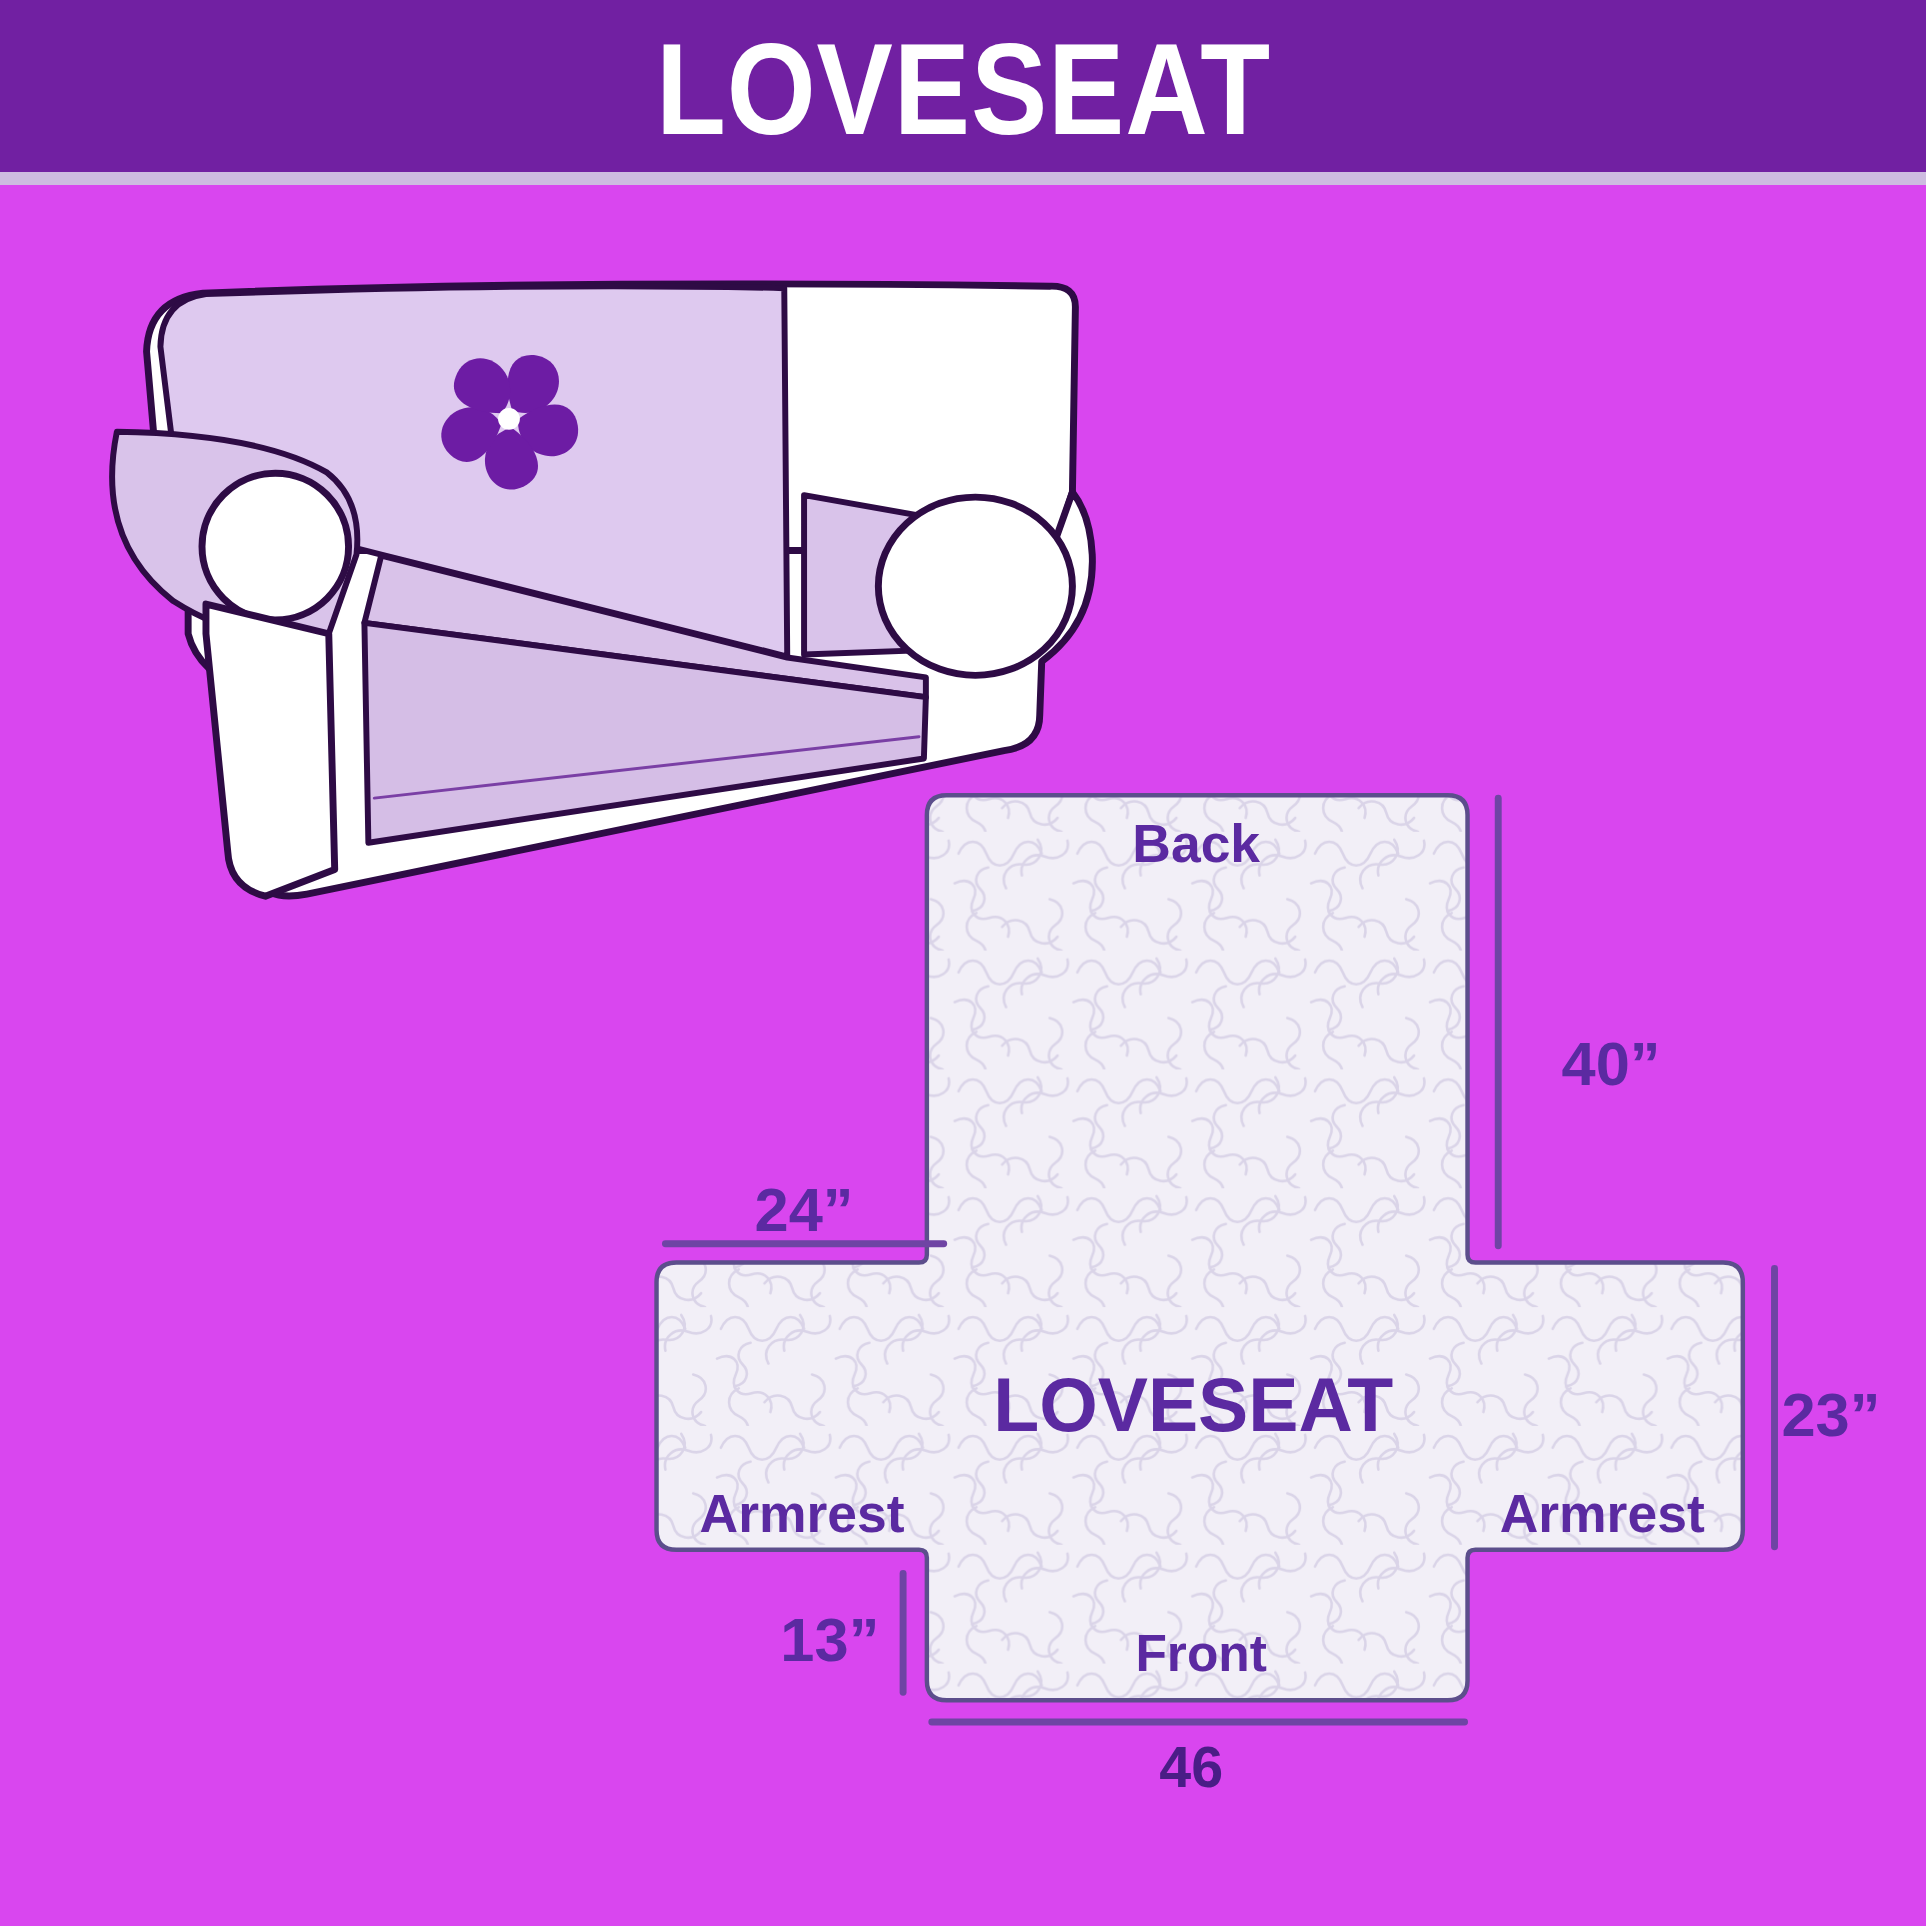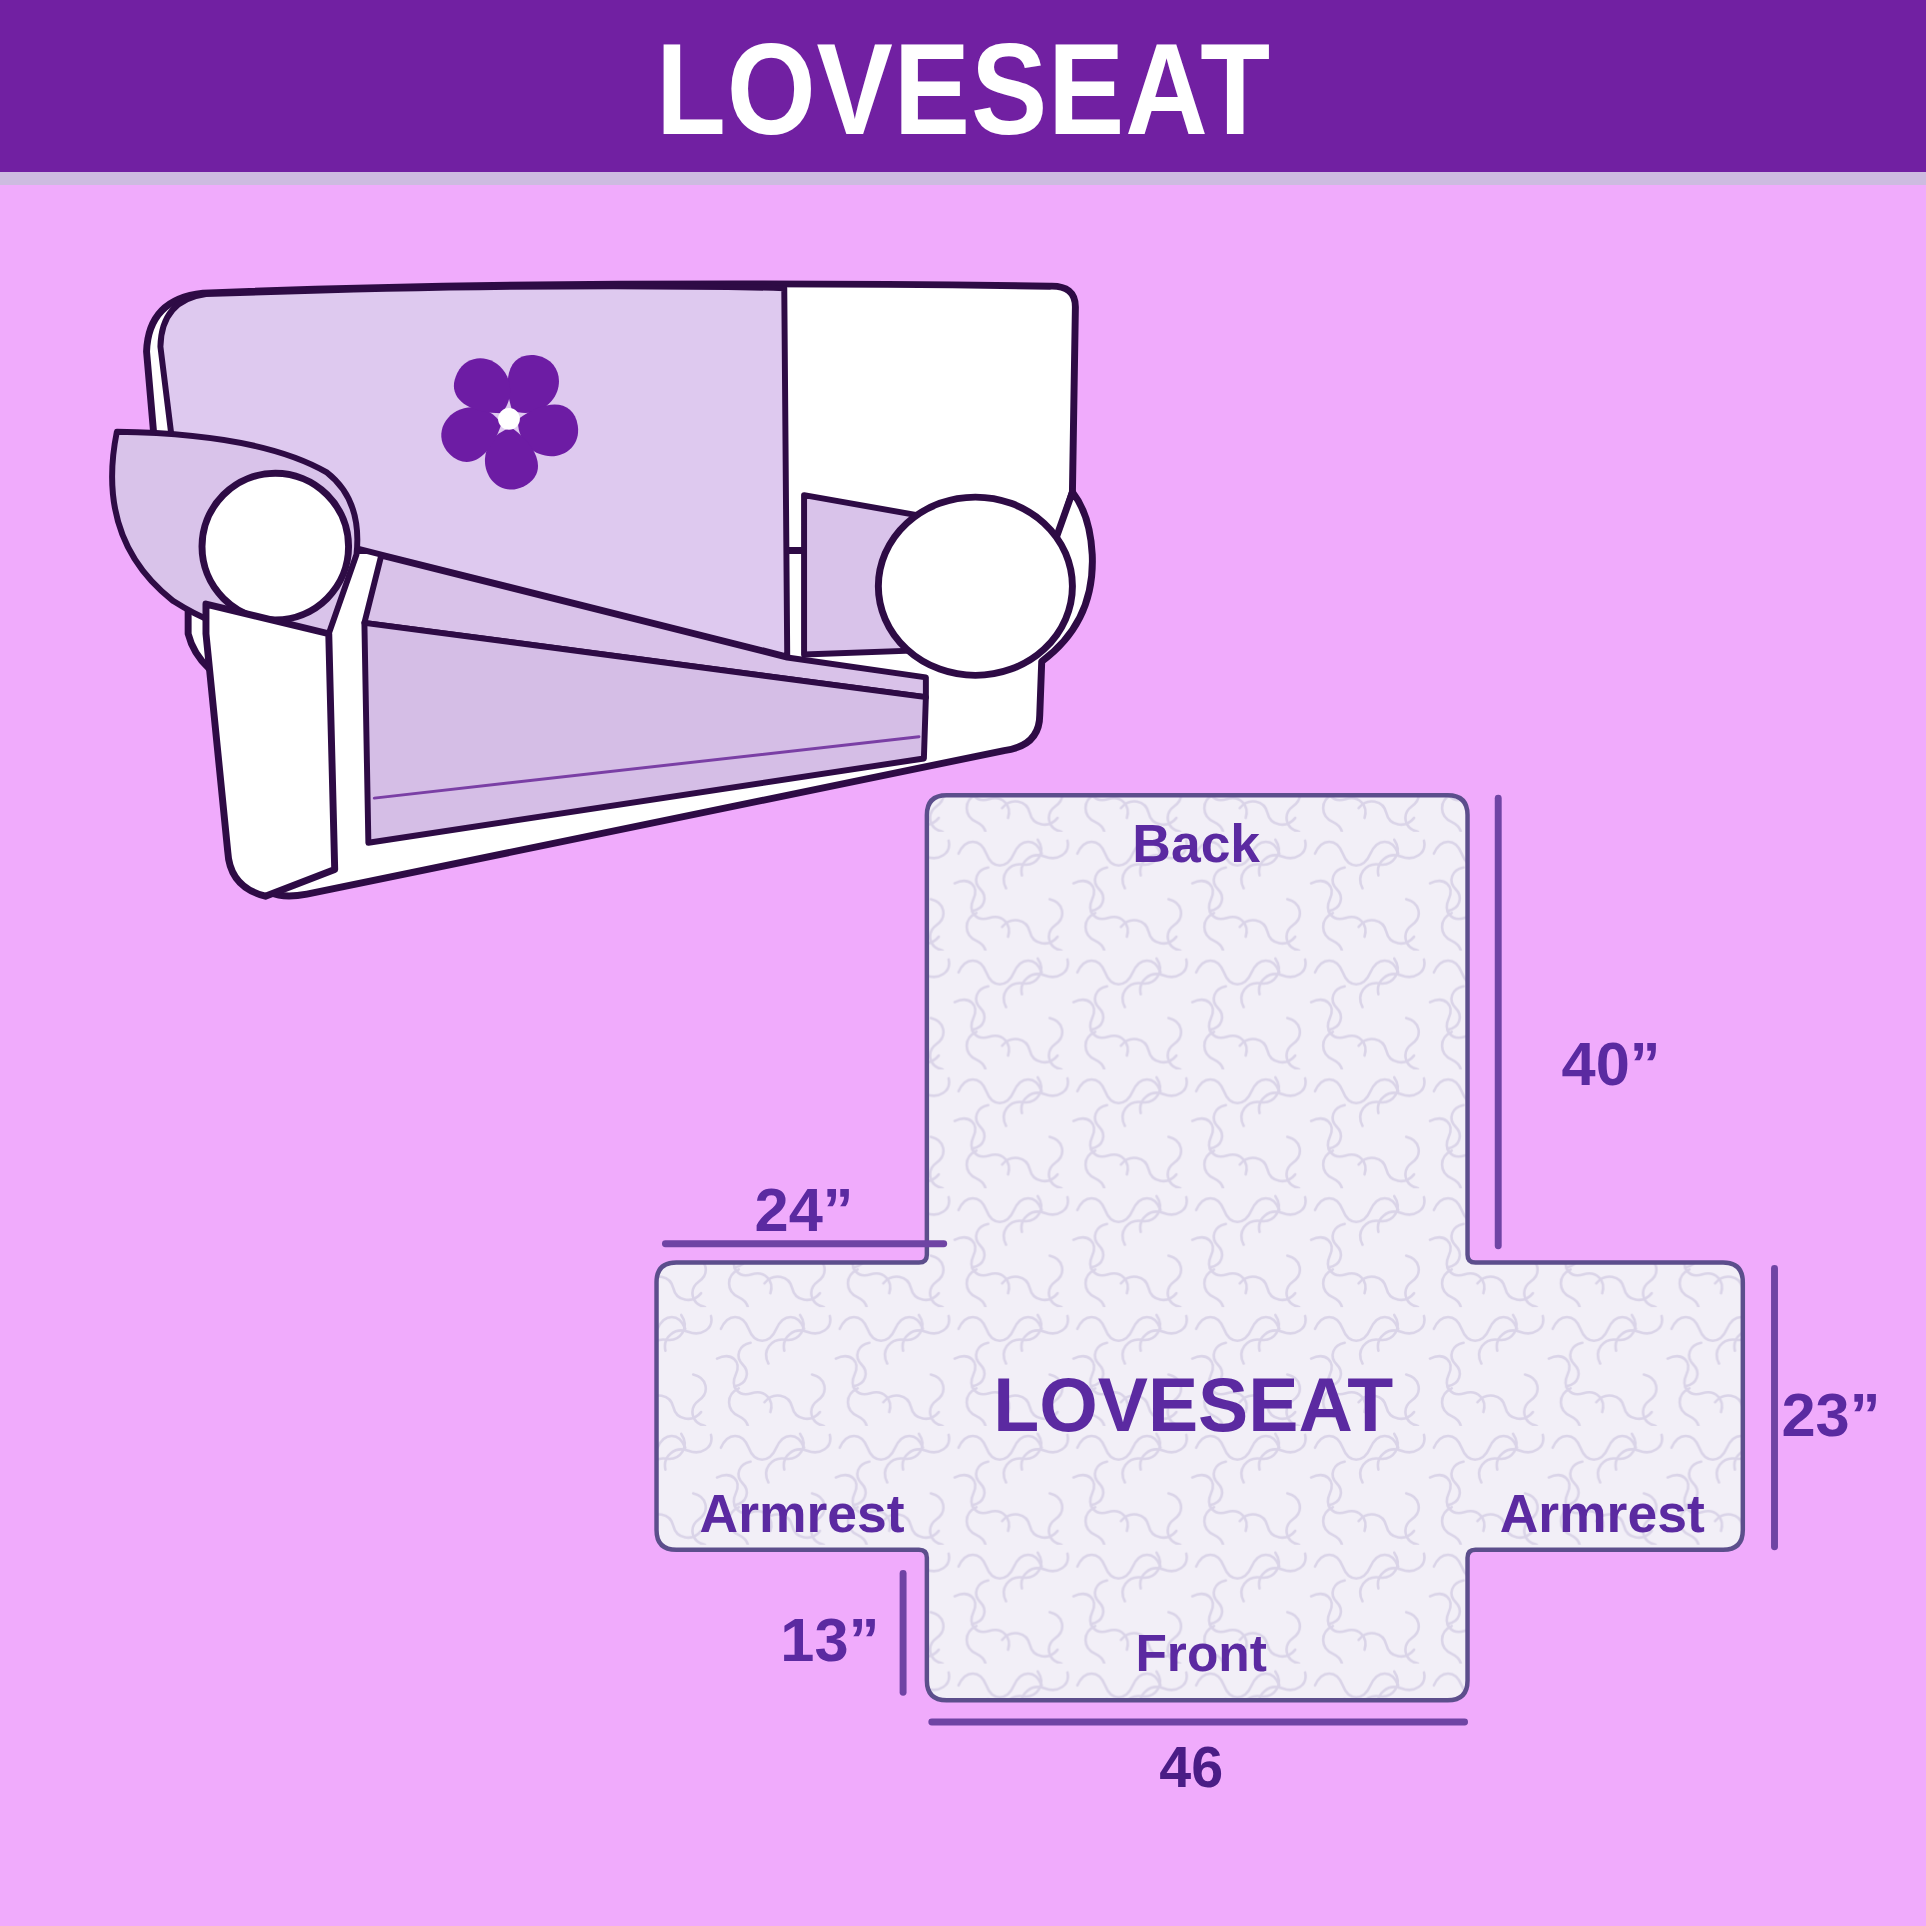--- a/index.html
+++ b/index.html
@@ -1,19 +1,19 @@
 <!DOCTYPE html>
 <html><head>
 <meta charset="utf-8">
 <style>
   html,body{margin:0;padding:0;background:#ffffff;}
   .canvas{
     position:relative;
     width:1927px;height:1927px;
-    background:#f0abfc;
+    background:#d946ef;
     overflow:hidden;
     font-family:"Liberation Sans", sans-serif;
   }
   .header{
     position:absolute;left:0;top:0;width:1927px;height:172px;
     background:#7120A2;
     display:flex;align-items:center;justify-content:center;
   }
   .header-strip{
     position:absolute;left:0;top:172px;width:1927px;height:13px;

